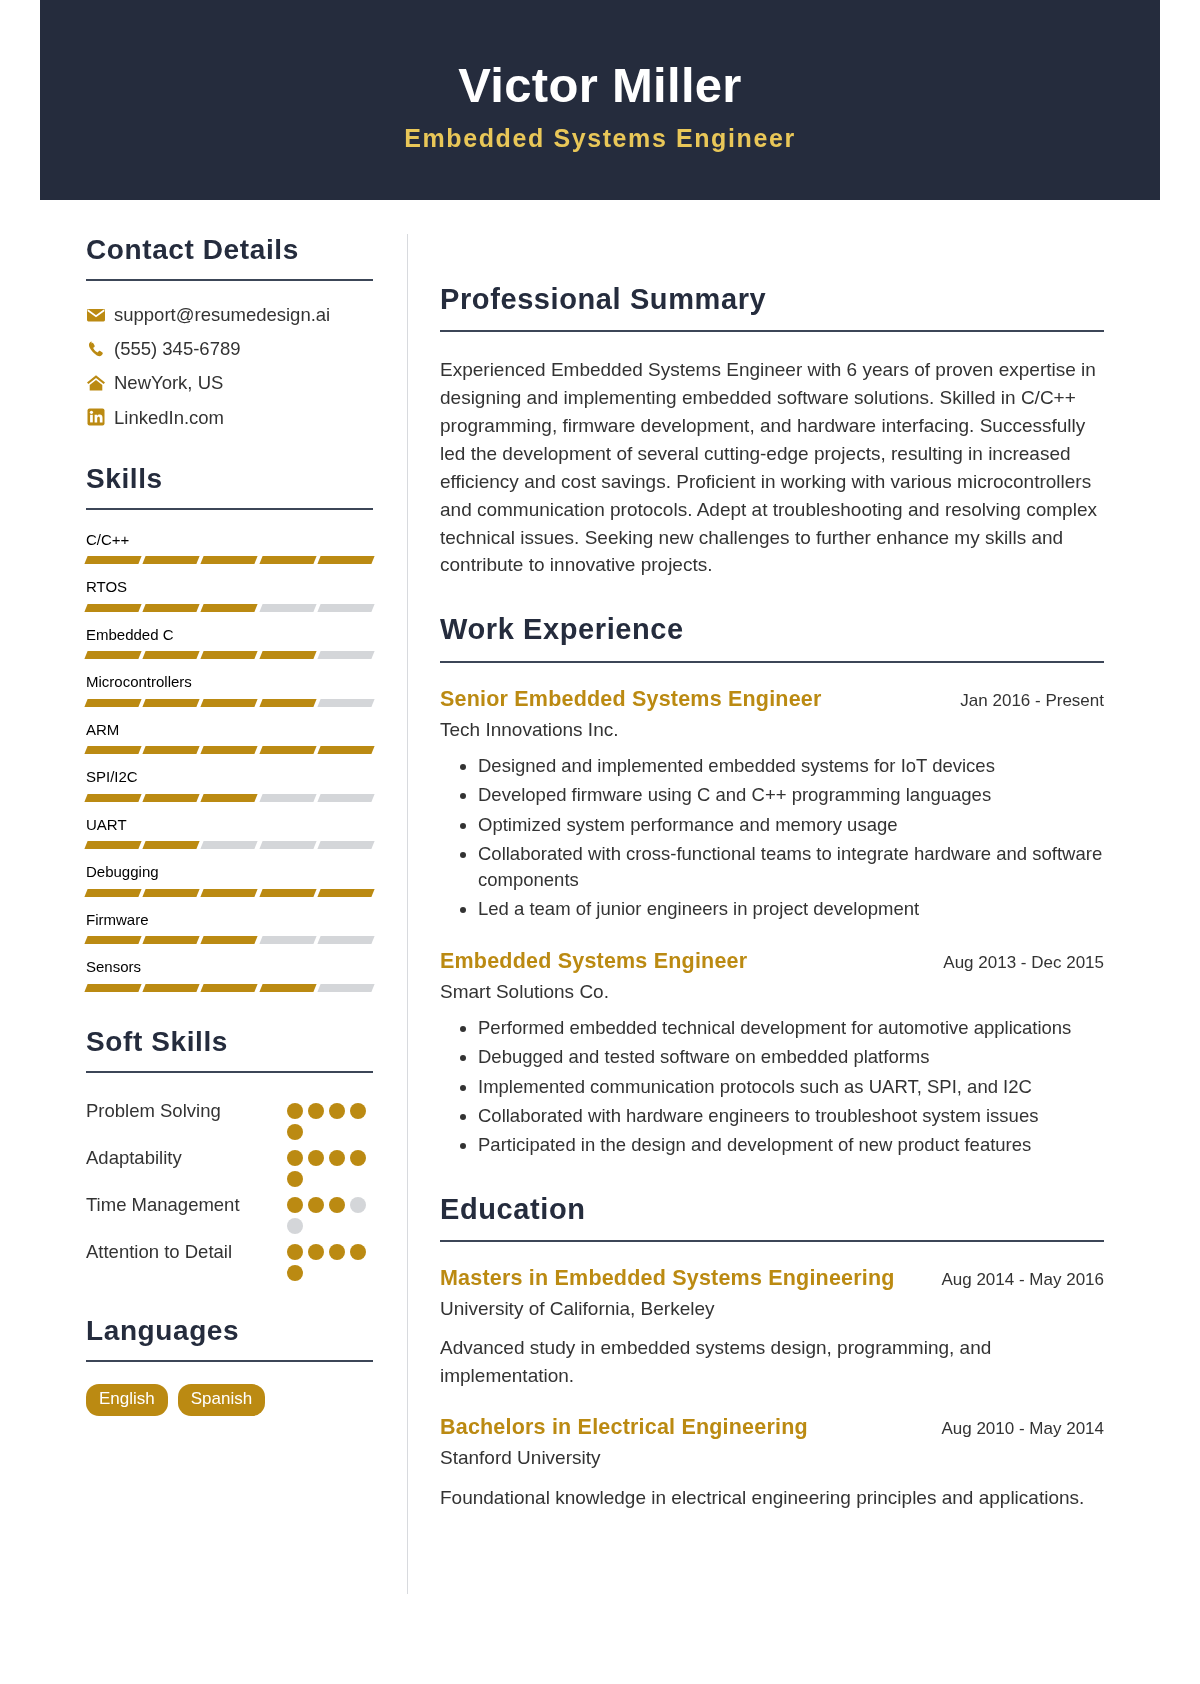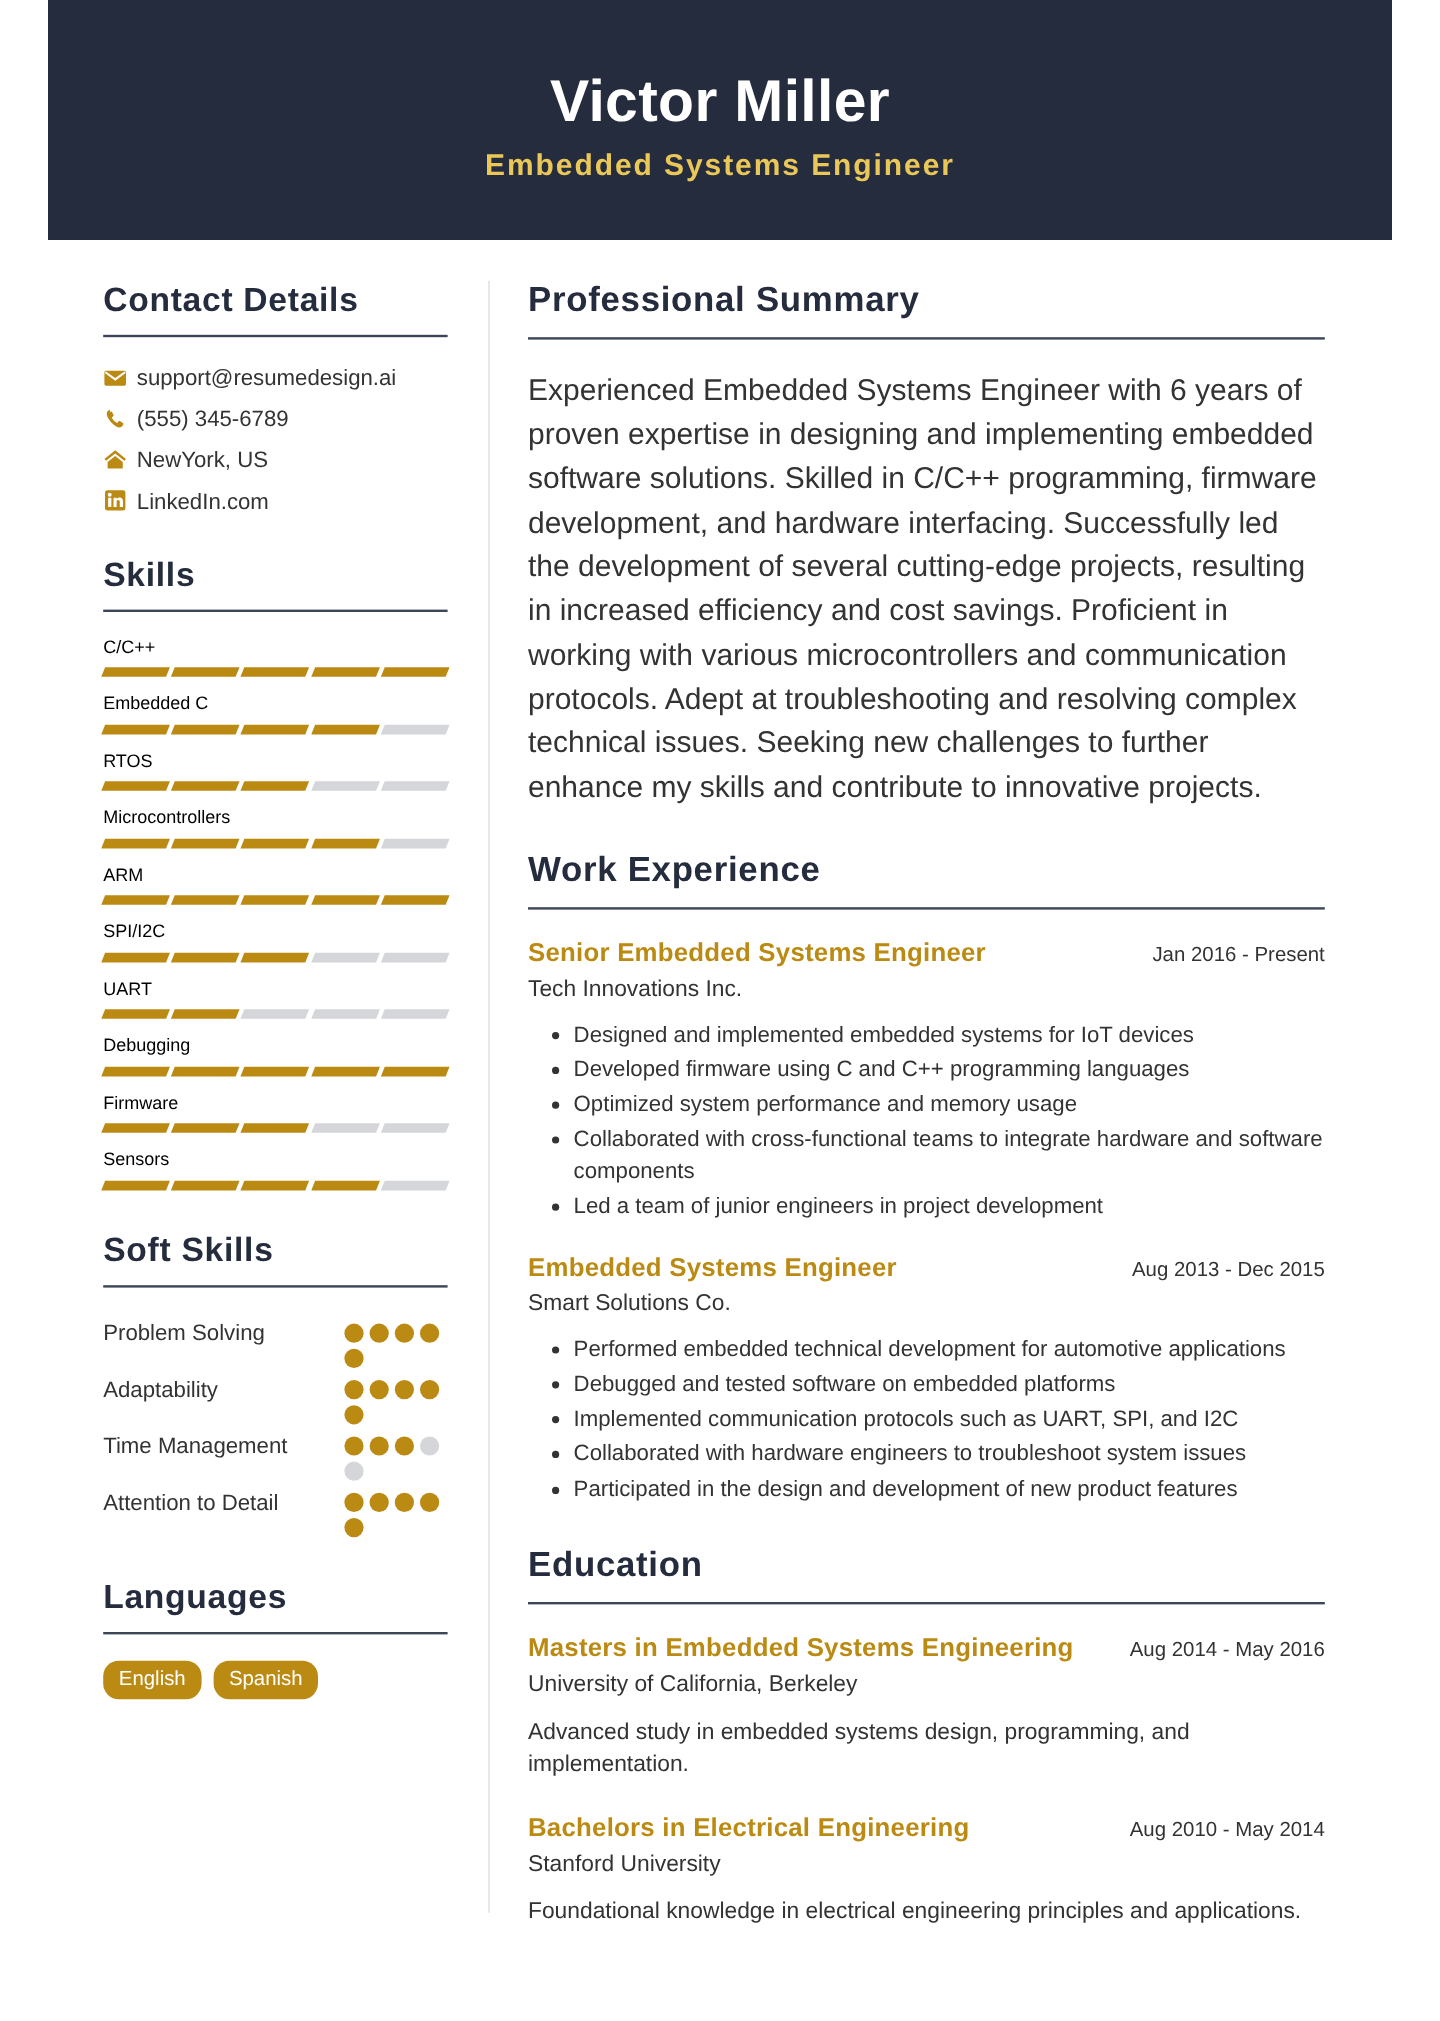--- a/index.html
+++ b/index.html
@@ -47,21 +47,21 @@
     font-family: "Liberation Sans Narrow", "Liberation Sans", sans-serif;
     font-size: 25px;
     font-weight: bold;
     color: #e9c758;
     letter-spacing: 1.6px;
   }
 
   
   .body-wrap {
     display: flex;
-    align-items: flex-start;
+    align-items: center;
     padding-top: 34px;
   }
   .sidebar {
     width: 368px;
     flex: 0 0 368px;
     padding: 0 34px 0 46px;
     border-right: 1px solid #d8dade;
     min-height: 1360px;
   }
   .main {
@@ -170,21 +170,21 @@
     color: #ffffff;
     font-size: 17px;
     padding: 6px 13px 7px;
     border-radius: 13px;
     line-height: 1.1;
   }
 
   
   .summary-text {
     margin-top: 24px;
-    font-size: 25px;
+    font-size: 19px;
     line-height: 1.47;
     color: #333333;
     text-align: left;
   }
 
   
   .entry { margin-top: 26px; }
   .entry:first-of-type { margin-top: 24px; }
   .entry-head {
     display: flex;
@@ -301,36 +301,36 @@
               <div class="skill-name">C/C++</div>
               <div class="skill-bar">
                 <span class="skill-seg on"></span>
                 <span class="skill-seg on"></span>
                 <span class="skill-seg on"></span>
                 <span class="skill-seg on"></span>
                 <span class="skill-seg on"></span>
               </div>
             </div>
             <div class="skill-item">
+              <div class="skill-name">RTOS</div>
+              <div class="skill-bar">
+                <span class="skill-seg on"></span>
+                <span class="skill-seg on"></span>
+                <span class="skill-seg on"></span>
+                <span class="skill-seg off"></span>
+                <span class="skill-seg off"></span>
+              </div>
+            </div>
+            <div class="skill-item">
               <div class="skill-name">Embedded C</div>
               <div class="skill-bar">
                 <span class="skill-seg on"></span>
                 <span class="skill-seg on"></span>
                 <span class="skill-seg on"></span>
                 <span class="skill-seg on"></span>
-                <span class="skill-seg off"></span>
-              </div>
-            </div>
-            <div class="skill-item">
-              <div class="skill-name">RTOS</div>
-              <div class="skill-bar">
-                <span class="skill-seg on"></span>
-                <span class="skill-seg on"></span>
-                <span class="skill-seg on"></span>
-                <span class="skill-seg off"></span>
                 <span class="skill-seg off"></span>
               </div>
             </div>
             <div class="skill-item">
               <div class="skill-name">Microcontrollers</div>
               <div class="skill-bar">
                 <span class="skill-seg on"></span>
                 <span class="skill-seg on"></span>
                 <span class="skill-seg on"></span>
                 <span class="skill-seg on"></span>

